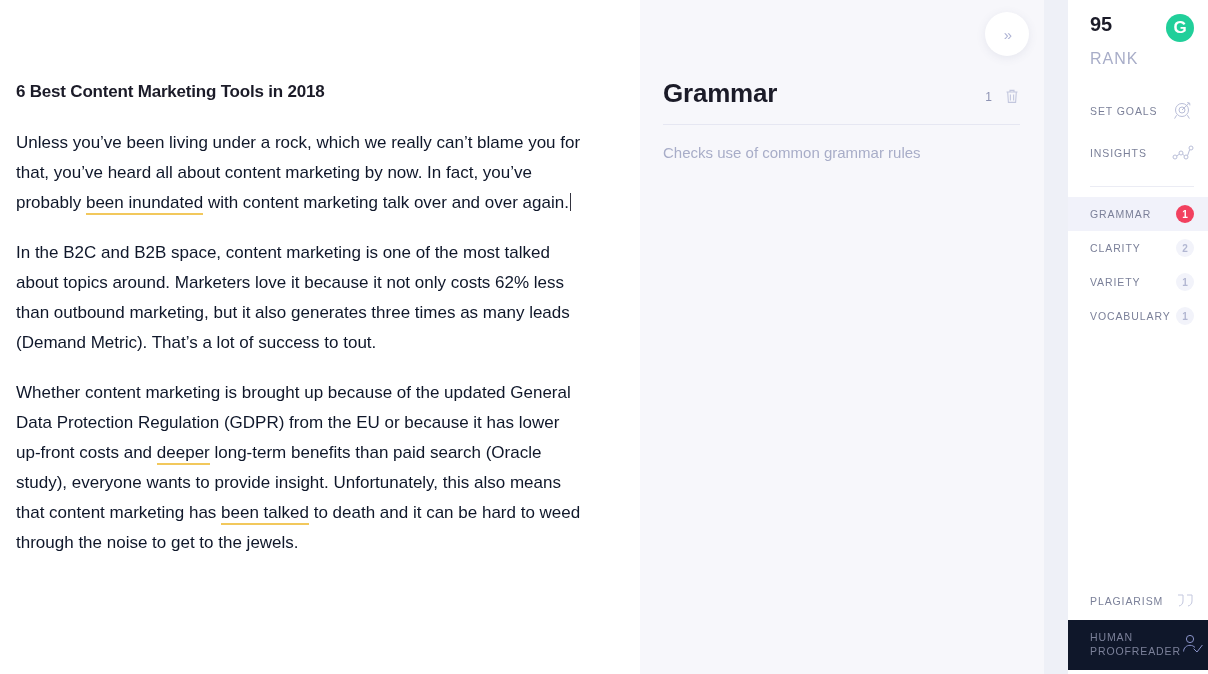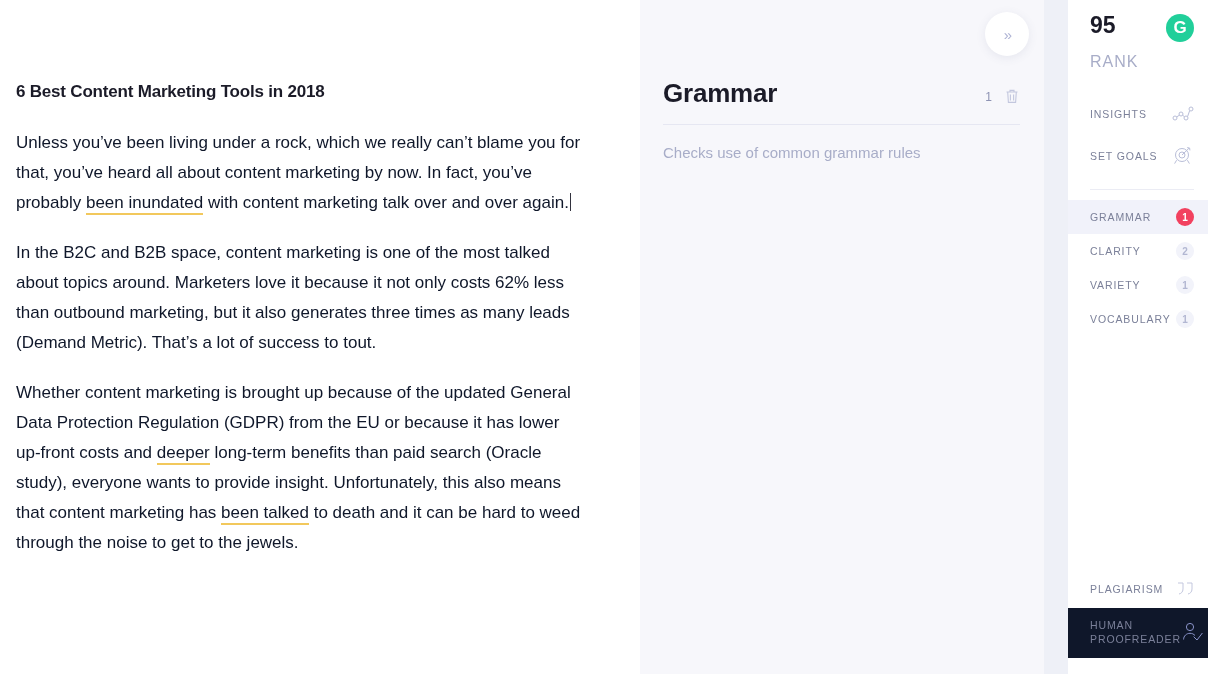--- a/index.html
+++ b/index.html
@@ -85,21 +85,21 @@
   .gutter { width: 24px; height: 674px; background: #eef0f7; }
   .sidebar {
     width: 140px; height: 674px;
     background: #ffffff;
     position: relative;
   }
   .score-row {
     display: flex; align-items: flex-start; justify-content: space-between;
     padding: 14px 14px 0 22px;
   }
-  .score-num { font-size: 23px; font-weight: bold; color: #1b1b28; line-height: 1; }
+  .score-num { font-size: 20px; font-weight: bold; color: #1b1b28; line-height: 1; }
   .score-label { font-size: 16px; letter-spacing: 1px; color: #a8adc8; margin-top: 16px; }
   .logo {
     width: 28px; height: 28px; border-radius: 50%;
     background: #21cf9a; color: #fff;
     display: flex; align-items: center; justify-content: center;
     font-size: 17px; font-weight: bold;
   }
   .nav-row {
     display: flex; align-items: center; justify-content: space-between;
     padding: 0 14px 0 22px; height: 42px; cursor: pointer;
@@ -112,21 +112,21 @@
   }
   .cat-row.active { background: #f1f2fa; }
   .cat-label { font-size: 10.5px; letter-spacing: 0.9px; color: #7b8099; }
   .badge {
     min-width: 18px; height: 18px; border-radius: 50%;
     display: flex; align-items: center; justify-content: center;
     font-size: 10px; font-weight: bold;
   }
   .badge.alert { background: #f2415f; color: #fff; }
   .badge.mute { background: #f2f3fa; color: #b2b7d2; }
-  .bottom-rows { position: absolute; bottom: 16px; left: 0; width: 140px; }
+  .bottom-rows { position: absolute; bottom: 4px; left: 0; width: 140px; }
   .plag-row {
     display: flex; align-items: center; justify-content: space-between;
     padding: 0 12px 0 22px; height: 38px; cursor: pointer;
   }
   .proof-row {
     display: flex; align-items: center; justify-content: space-between;
     padding: 10px 12px 12px 22px; background: #0f172a; cursor: pointer;
   }
   .proof-label { font-size: 10.5px; letter-spacing: 0.9px; color: #7b8099; line-height: 14px; }
   svg { display: block; }
@@ -186,42 +186,42 @@
         <div class="score-num">95</div>
         <div class="score-label">RANK</div>
       </div>
       <div class="logo">
         <span>G</span>
       </div>
     </div>
 
     <div style="margin-top:22px;">
       <div class="nav-row">
+        <span class="nav-label">SET GOALS</span>
+        <span>
+          <svg width="22" height="20" viewBox="0 0 22 20" fill="none" stroke="#b9bed8" stroke-width="1">
+            <circle cx="10" cy="9" r="6.5"></circle>
+              <circle cx="10" cy="9" r="3"></circle>
+            <path d="M10 9 17 2.2M15.2 1.6l2.4.4.3 2.4"></path>
+            <path d="M4.6 14.2 2.6 17.6M15.4 14.2l2 3.4"></path>
+          </svg>
+        </span>
+      </div>
+      <div class="nav-row">
         <span class="nav-label">INSIGHTS</span>
         <span>
           <svg width="22" height="18" viewBox="0 0 22 18" fill="none" stroke="#b9bed8" stroke-width="1">
             <circle cx="3" cy="13" r="2"></circle>
               <circle cx="9" cy="9" r="2"></circle>
               <circle cx="14" cy="13" r="2"></circle>
               <circle cx="19" cy="4" r="2"></circle>
             <path d="M4.7 11.9 7.4 10.2M10.7 10.2 12.4 11.8M15.6 11.5 17.6 5.8"></path>
           </svg>
         </span>
       </div>
-      <div class="nav-row">
-        <span class="nav-label">SET GOALS</span>
-        <span>
-          <svg width="22" height="20" viewBox="0 0 22 20" fill="none" stroke="#b9bed8" stroke-width="1">
-            <circle cx="10" cy="9" r="6.5"></circle>
-              <circle cx="10" cy="9" r="3"></circle>
-            <path d="M10 9 17 2.2M15.2 1.6l2.4.4.3 2.4"></path>
-            <path d="M4.6 14.2 2.6 17.6M15.4 14.2l2 3.4"></path>
-          </svg>
-        </span>
-      </div>
     </div>
 
     <div class="sb-rule"></div>
 
     <div>
       <div class="cat-row active">
         <span class="cat-label">GRAMMAR</span>
         <span class="badge alert">1</span>
       </div>
       <div class="cat-row">

